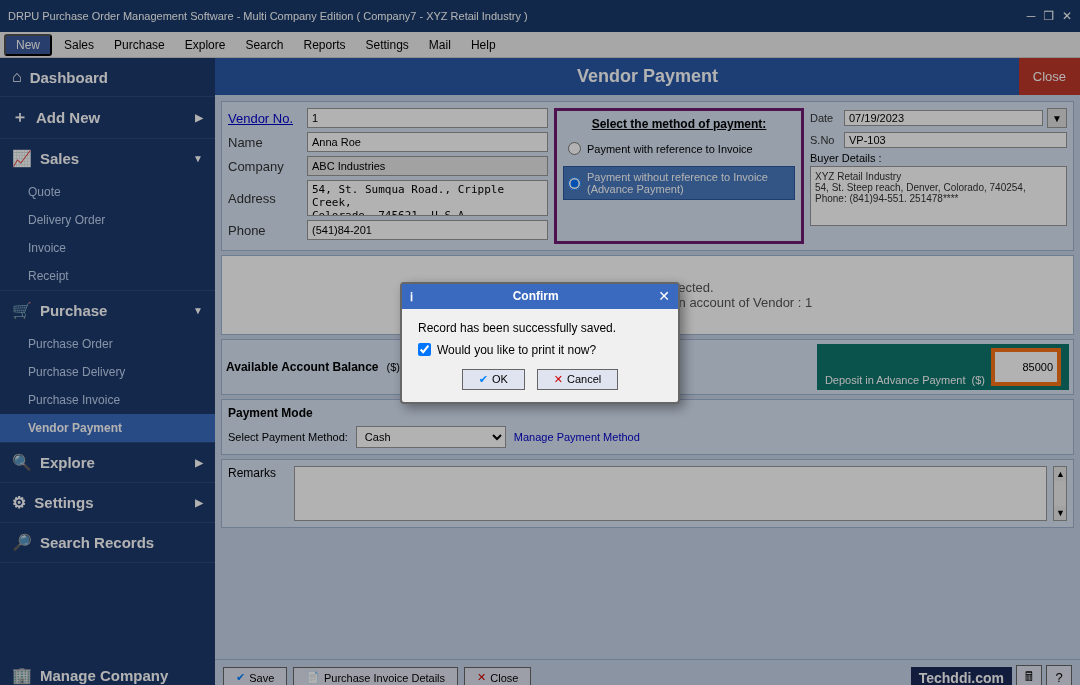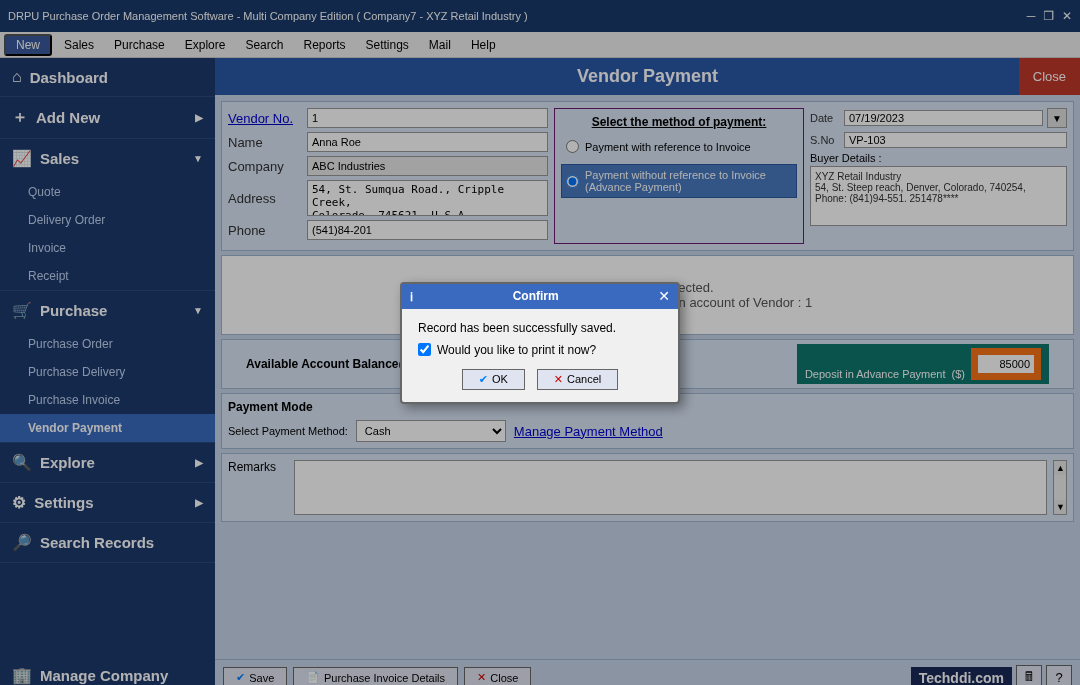--- a/index.html
+++ b/index.html
@@ -176,21 +176,21 @@
       border: 1px solid #999;
       padding: 2px 4px;
       font-size: 11px;
       background: white;
       height: 36px;
       resize: none;
     }
 
     .payment-method-section {
       flex: 0 0 250px;
-      border: 1px solid #701a75;
+      border: 3px solid #701a75;
       padding: 6px;
       background: #d8e4f4;
     }
     .payment-method-title {
       font-weight: bold;
       text-align: center;
       text-decoration: underline;
       margin-bottom: 6px;
       font-size: 12px;
     }
@@ -263,21 +263,22 @@
       align-items: center;
       justify-content: center;
     }
 
     
     .account-balance-row {
       display: flex;
       align-items: center;
       background: #d8e4f4;
       border: 1px solid #a0b4d0;
-      padding: 4px 24px;
+      padding: 4px 4px;
+      gap: 8px;
     }
     .balance-label { font-weight: bold; font-size: 12px; flex: 0 0 auto; }
     .balance-currency { font-size: 11px; }
     .balance-input {
       border: 1px solid #999;
       padding: 2px 4px;
       font-size: 11px;
       background: #e8e8e8;
       height: 22px;
       width: 120px;
@@ -295,25 +296,25 @@
       align-items: flex-end;
       gap: 6px;
       margin-left: auto;
       background: #0f766e;
       color: white;
       padding: 4px 8px;
     }
     .deposit-label { font-size: 11px; text-align: center; }
     .deposit-currency { font-size: 11px; }
     .deposit-input {
-      border: 7px solid #f97316;
+      border: 4px solid #f97316;
       padding: 2px 4px;
       font-size: 11px;
       background: white;
-      height: 32px;
+      height: 38px;
       width: 70px;
       text-align: right;
     }
 
     
     .payment-mode-section {
       background: #d8e4f4;
       border: 1px solid #a0b4d0;
       padding: 6px;
     }
@@ -331,23 +332,22 @@
     .pm-select {
       border: 1px solid #999;
       padding: 2px 4px;
       font-size: 11px;
       height: 22px;
       background: white;
       min-width: 150px;
     }
     .manage-link {
       color: #0000cc;
-      text-decoration: underline;
-      cursor: pointer;
-      font-size: 13px;
+      cursor: pointer;
+      font-size: 11px;
     }
 
     
     .remarks-section {
       background: #d8e4f4;
       border: 1px solid #a0b4d0;
       padding: 6px;
       display: flex;
       gap: 6px;
       align-items: flex-start;

